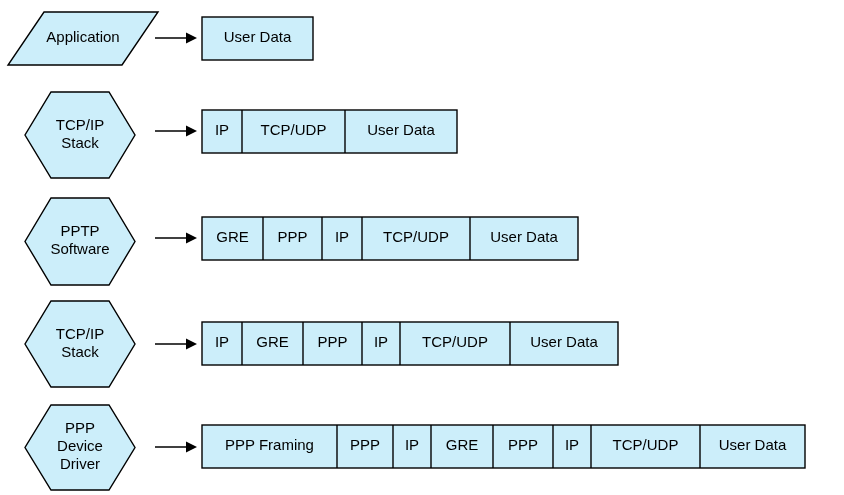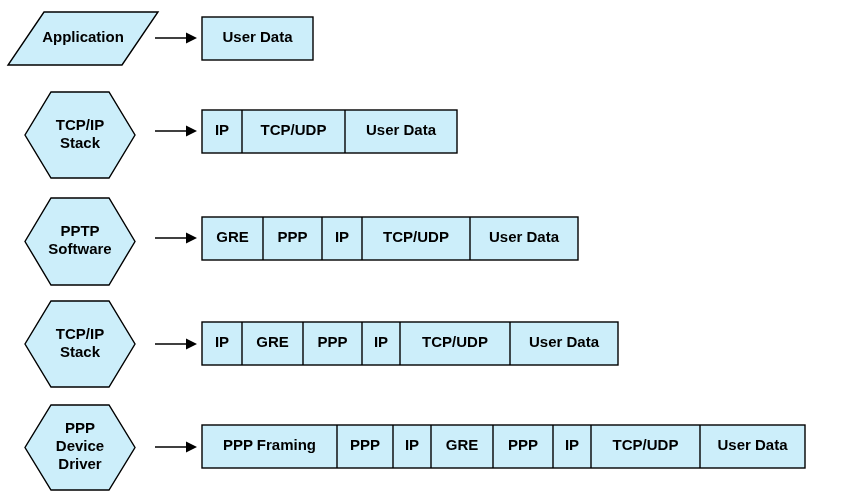--- a/index.html
+++ b/index.html
@@ -11,21 +11,20 @@
   body {
     width: 844px;
     height: 495px;
     font-family: "Liberation Sans", sans-serif;
     overflow: hidden;
   }
   #diagram-root {
     position: relative;
     width: 844px;
     height: 495px;
-    font-weight: bold;
   }
   svg#diagram {
     display: block;
     width: 844px;
     height: 495px;
   }
   .shape-fill {
     fill: #cceefa;
     stroke: #000000;
     stroke-width: 1.4;

